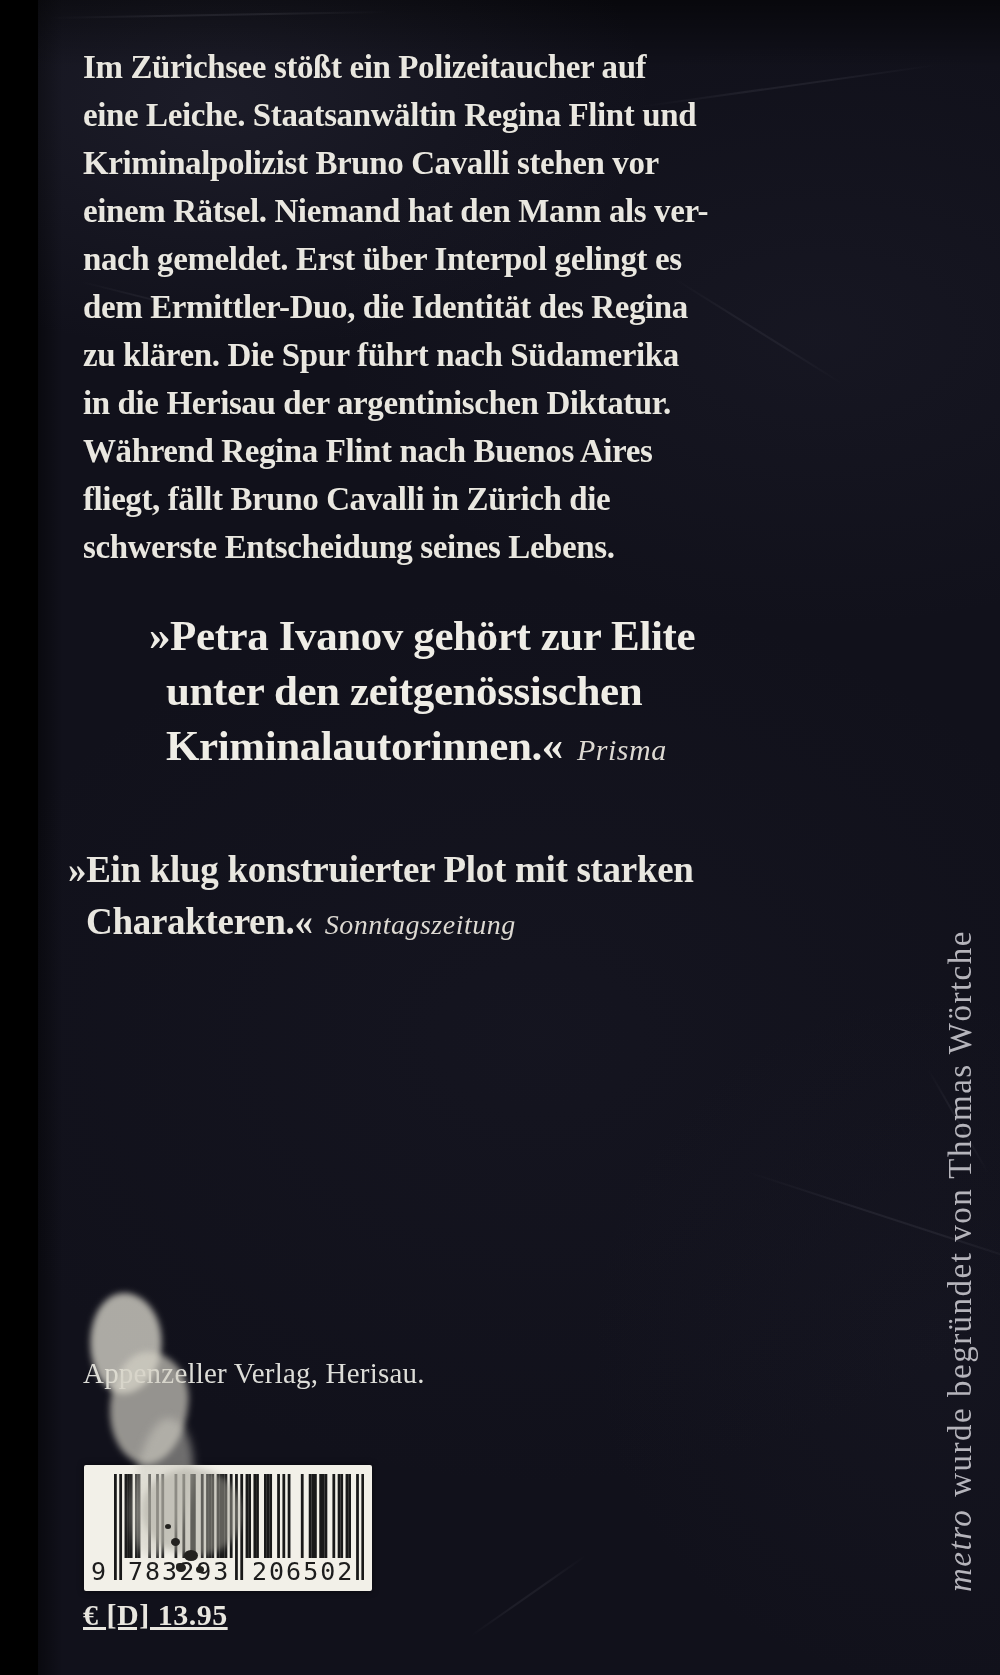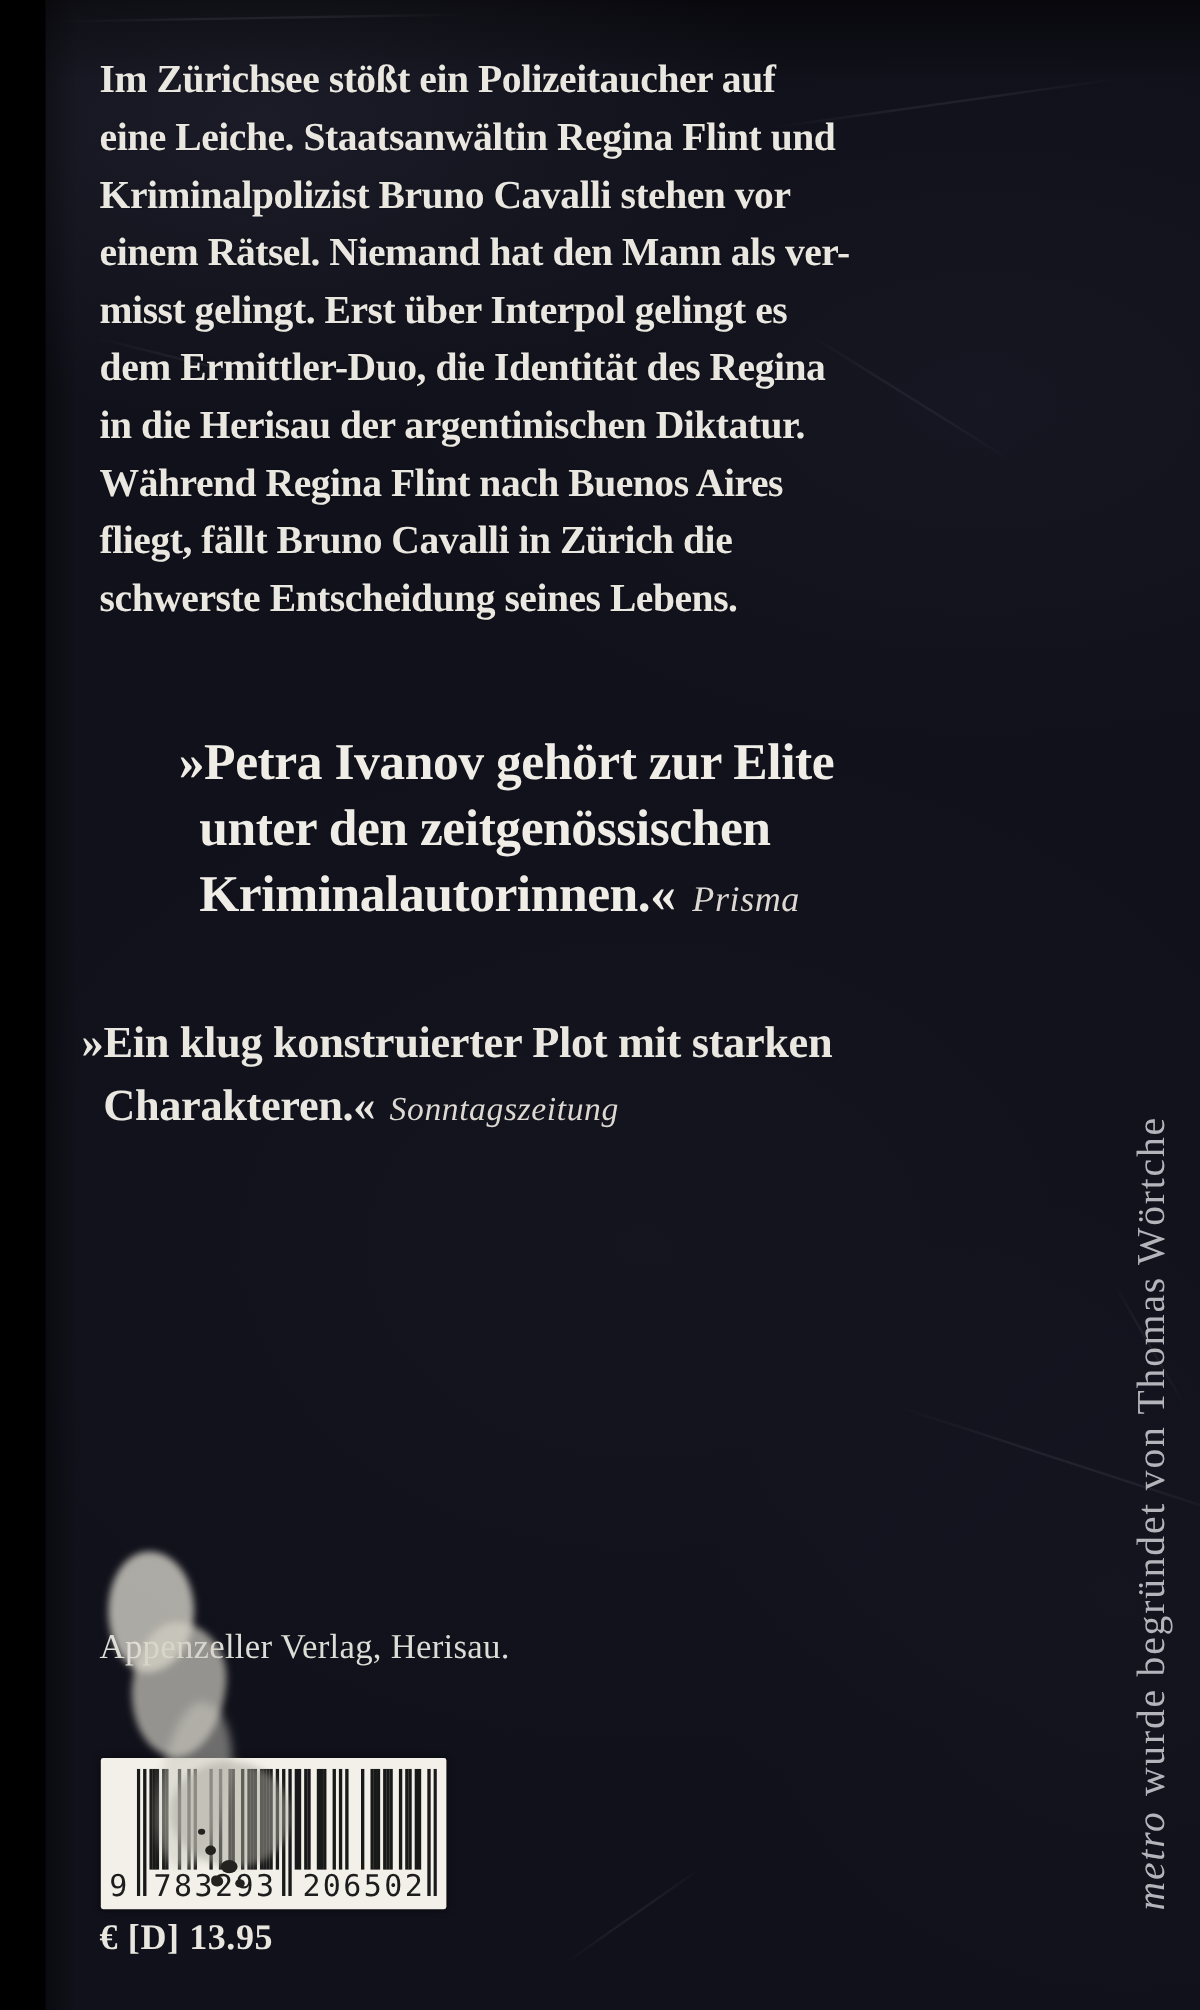--- a/index.html
+++ b/index.html
@@ -67,21 +67,21 @@
     position:absolute;top:92px;left:0;width:100%;height:30px;
     font-family:"DejaVu Sans Mono","Liberation Mono",monospace;
     font-size:25px;color:#1d1d1d;letter-spacing:2px;
   }
   .barcode-digits .d-first{position:absolute;left:7px;top:0;}
   .barcode-digits .d-left{position:absolute;left:44px;top:0;}
   .barcode-digits .d-right{position:absolute;left:168px;top:0;}
   
   .price{
     position:absolute;left:45px;top:1598px;
-    font-size:30px;font-weight:700;letter-spacing:0.5px;color:#e8e6df;
+    font-size:30px;font-weight:700;letter-spacing:0.5px;color:#e8e6df;text-decoration:underline;
   }
   
   .blob{position:absolute;pointer-events:none;}
   .sm-a{left:52px;top:1293px;width:72px;height:100px;background:rgba(224,221,210,0.75);border-radius:52% 48% 60% 40%/55% 45% 55% 45%;filter:blur(3px);transform:rotate(-7deg);}
   .sm-b{left:72px;top:1352px;width:78px;height:112px;background:rgba(212,209,198,0.68);border-radius:45% 55% 50% 50%/50% 42% 58% 50%;filter:blur(3px);transform:rotate(4deg);}
   .sm-c{left:95px;top:1418px;width:58px;height:140px;background:rgba(204,202,192,0.5);border-radius:48% 52% 55% 45%/60% 40% 60% 40%;filter:blur(4px);transform:rotate(7deg);}
   .sm-d{left:104px;top:1468px;width:100px;height:88px;background:rgba(168,166,156,0.5);border-radius:50% 50% 45% 55%/48% 52% 48% 52%;filter:blur(3px);}
   .speck{position:absolute;background:#23221f;border-radius:50%;}
 </style>
 </head>
@@ -95,22 +95,23 @@
   <div class="scratch" style="left:40px;top:300px;width:160px;height:2px;opacity:.08;transform:rotate(14deg);"></div>
   <div class="scratch" style="left:700px;top:1220px;width:320px;height:2px;opacity:.10;transform:rotate(18deg);"></div>
   <div class="scratch" style="left:420px;top:1595px;width:140px;height:2px;opacity:.09;transform:rotate(-35deg);"></div>
   <div class="scratch" style="left:860px;top:1120px;width:120px;height:2px;opacity:.08;transform:rotate(60deg);"></div>
 
   <div class="blurb">
     <div>Im Zürichsee stößt ein Polizeitaucher auf</div>
     <div>eine Leiche. Staatsanwältin Regina Flint und</div>
     <div>Kriminalpolizist Bruno Cavalli stehen vor</div>
     <div>einem Rätsel. Niemand hat den Mann als ver-</div>
-    <div>misst gelingt. Erst über Interpol gelingt es</div>
+    <div>nach gemeldet. Erst über Interpol gelingt es</div>
     <div>dem Ermittler-Duo, die Identität des Regina</div>
+    <div>zu klären. Die Spur führt nach Südamerika</div>
     <div>in die Herisau der argentinischen Diktatur.</div>
     <div>Während Regina Flint nach Buenos Aires</div>
     <div>fliegt, fällt Bruno Cavalli in Zürich die</div>
     <div>schwerste Entscheidung seines Lebens.</div>
   </div>
 
   <div class="quote-primary">
     <div class="hang">»Petra Ivanov gehört zur Elite</div>
     <div>unter den zeitgenössischen</div>
     <div>

